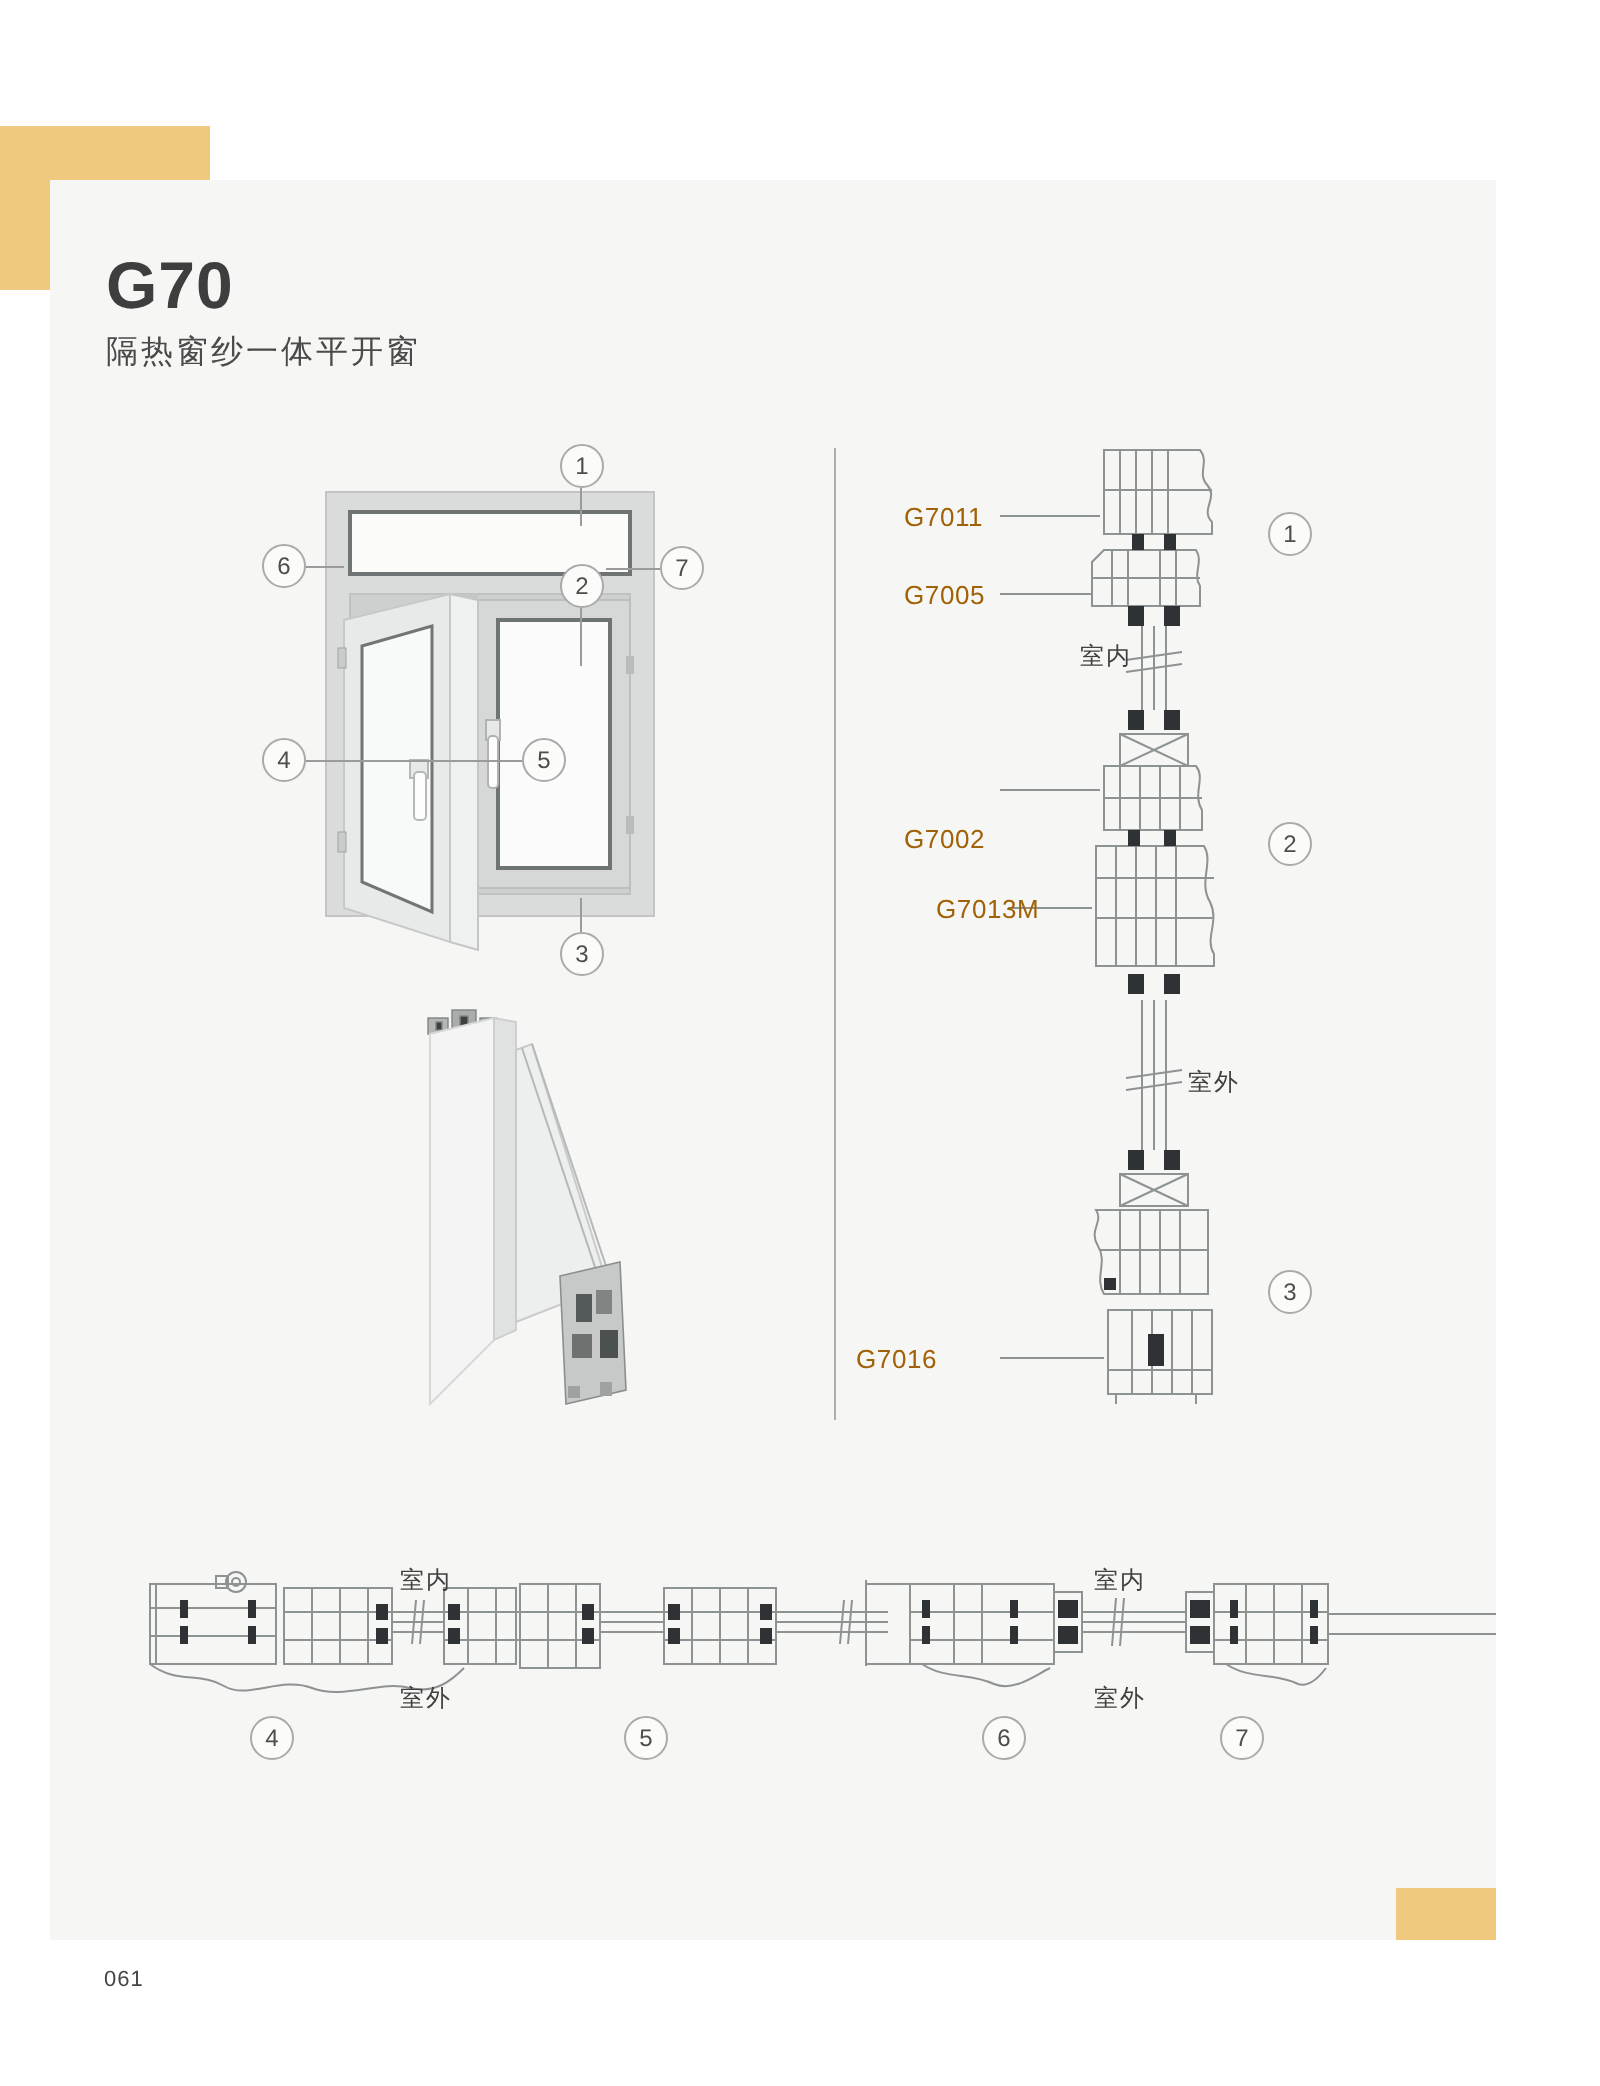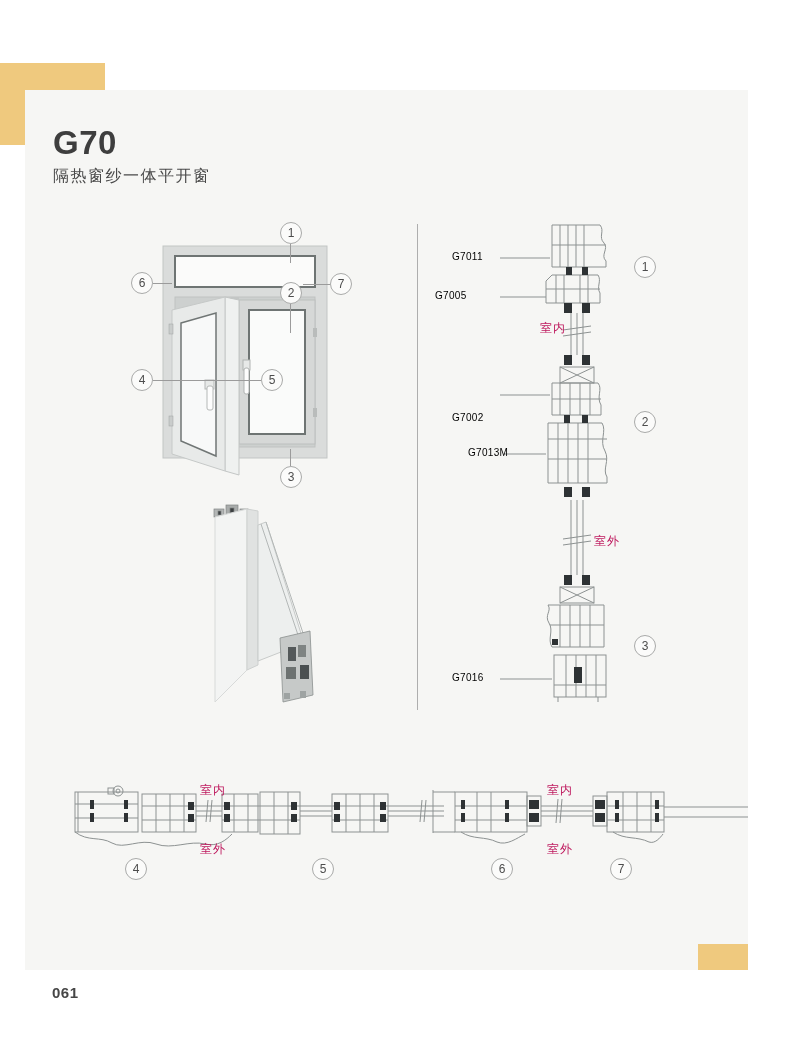--- a/index.html
+++ b/index.html
@@ -3,27 +3,27 @@
 <meta charset="utf-8">
 <style>
   html,body{margin:0;padding:0;background:#ffffff;}
   .page{position:relative;width:748px;height:1043px;background:#ffffff;overflow:hidden;
         font-family:"Liberation Sans","DejaVu Sans",sans-serif;}
   .abs{position:absolute;}
   .corner{background:#efc97e;}
   .card{left:25px;top:90px;width:775px;height:880px;background:#f6f6f4;}
   .title{left:53px;top:124px;font-size:33px;font-weight:700;color:#3e3e3e;letter-spacing:.5px;}
   .subtitle{left:53px;top:166px;font-size:16px;color:#4a4a4a;letter-spacing:1.5px;}
-  .pagenum{left:52px;top:984px;font-size:15px;font-weight:700;color:#464646;letter-spacing:.5px;}
+  .pagenum{left:52px;top:984px;font-size:11px;font-weight:400;color:#464646;letter-spacing:.5px;}
   .callout{width:22px;height:22px;border-radius:50%;border:1px solid #a9aaa9;background:#fbfbfa;
            display:flex;align-items:center;justify-content:center;font-size:12px;color:#4d4d4d;box-sizing:border-box;}
   .lead-h{height:1px;background:#9b9b9b;}
   .lead-v{width:1px;background:#9b9b9b;}
-  .plabel{font-size:10px;color:#000000;letter-spacing:.3px;text-align:center;}
-  .cnlabel{font-size:12px;color:#be185d;letter-spacing:1px;}
+  .plabel{font-size:13px;color:#a16207;letter-spacing:.3px;text-align:center;}
+  .cnlabel{font-size:12px;color:#404040;letter-spacing:1px;}
   .divider{width:1px;background:#aeaeae;}
   svg{display:block;}
 </style>
 </head>
 <body>
 
 <div class="page">
 
   <div class="abs corner" style="left:0;top:63px;width:105px;height:82px;"></div>
   <div class="abs card"></div>
@@ -207,24 +207,24 @@
       <rect x="134" y="272" width="8" height="10"></rect>
         <rect x="152" y="272" width="8" height="10"></rect>
       <rect x="134" y="360" width="8" height="10"></rect>
         <rect x="152" y="360" width="8" height="10"></rect>
       <rect x="122" y="424" width="6" height="6"></rect>
       <rect x="144" y="452" width="8" height="16"></rect>
     </g>
   </svg>
 
   <div class="abs plabel" style="left:452px;top:251px;">G7011</div>
-  <div class="abs plabel" style="left:435px;top:290px;">G7005</div>
+  <div class="abs plabel" style="left:452px;top:290px;">G7005</div>
   <div class="abs plabel" style="left:452px;top:412px;">G7002</div>
   <div class="abs plabel" style="left:468px;top:447px;">G7013M</div>
-  <div class="abs plabel" style="left:452px;top:672px;">G7016</div>
+  <div class="abs plabel" style="left:428px;top:672px;">G7016</div>
   <div class="abs cnlabel" style="left:540px;top:320px;">室内</div>
   <div class="abs cnlabel" style="left:594px;top:533px;">室外</div>
 
   <div class="abs callout" style="left:634px;top:256px;">
       <span>1</span>
     </div>
   <div class="abs callout" style="left:634px;top:411px;">
       <span>2</span>
     </div>
   <div class="abs callout" style="left:634px;top:635px;">

